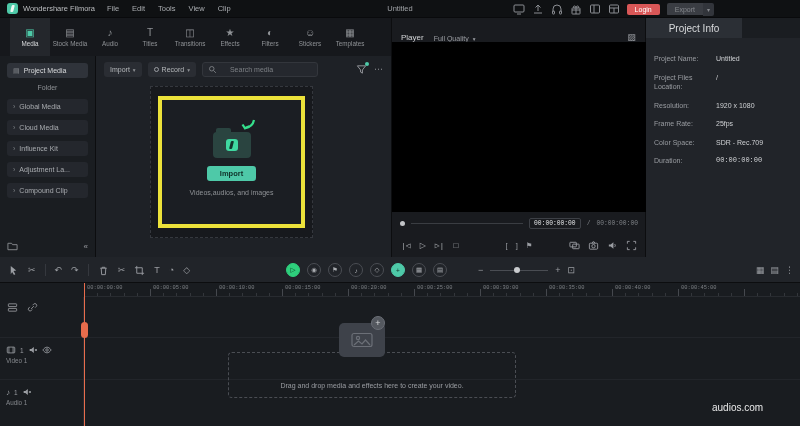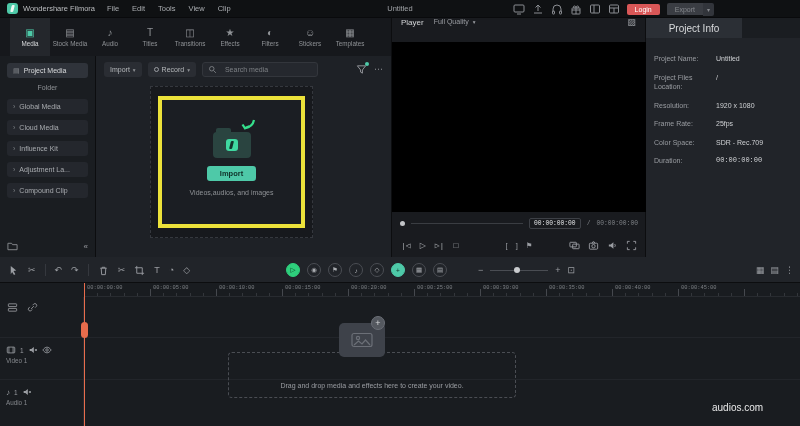--- a/index.html
+++ b/index.html
@@ -37,39 +37,39 @@
 .side-item .chev{font-size:7px;color:#7d8085}
 .side-header{font-size:7px;color:#8f9296;text-align:center;margin:2px 0 8px}
 .side-bottom{position:absolute;bottom:5px;left:7px;right:7px;display:flex;justify-content:space-between;align-items:center;color:#8f9296;font-size:8px}
 
 
 #media-area{position:absolute;left:96px;top:56px;width:296px;height:201px;background:#1e2126;border-right:1px solid #0c0d0f}
 .m-toolbar{display:flex;align-items:center;gap:6px;padding:6px 8px;height:27px}
 .pill{background:#2a2d33;border-radius:3px;height:15px;display:inline-flex;align-items:center;gap:3px;padding:0 6px;font-size:7px;color:#b5b8bb;white-space:nowrap}
 .pill .dd{font-size:5.5px;color:#8f9296}
 .rec-dot{width:5px;height:5px;border-radius:50%;border:1px solid #9a9da2;flex:none}
-.searchbox{width:116px;height:15px;background:#25282e;border:1px solid #33363c;border-radius:3px;display:flex;align-items:center;gap:8px;padding:0 5px}
+.searchbox{width:116px;height:15px;background:#25282e;border:1px solid #33363c;border-radius:3px;display:flex;align-items:center;gap:13px;padding:0 5px}
 .searchbox input{background:transparent;border:0;outline:0;color:#c9cbce;font-size:7px;width:88px;font-family:inherit}
 .searchbox input::placeholder{color:#7d8085}
 .mt-right{margin-left:auto;display:flex;align-items:center;gap:7px}
 .funnel-wrap{position:relative}
 .funnel-dot{position:absolute;right:-2px;top:-2px;width:4px;height:4px;border-radius:50%;background:#4ec9a8}
 .import-outer{position:absolute;left:54px;top:30px;width:163px;height:152px;background:#17191d;border:1px dashed #35383e;display:flex;align-items:center;justify-content:center}
 .import-yellow{width:147px;height:132px;border:4px solid #ece23a;background:#1b1e23;display:flex;flex-direction:column;align-items:center;justify-content:center;gap:8px}
 .folder-ic{width:38px;height:26px;background:#2a4440;border-radius:4px;position:relative;margin-top:4px}
 .folder-ic::before{content:"";position:absolute;top:-4px;left:3px;width:15px;height:6px;background:#2a4440;border-radius:2px}
 .folder-logo{position:absolute;left:13px;top:7px;width:12px;height:12px;border-radius:3px;background:#3fd8a0}
 .folder-logo::after{content:"";position:absolute;left:4.5px;top:2px;width:3px;height:8px;background:#13332a;transform:skewX(-14deg);border-radius:1px}
 .green-arrow{position:absolute;top:-13px;right:-6px}
 .import-btn{background:#4ec9a8;color:#103129;font-weight:bold;font-size:7.5px;padding:3px 13px;border-radius:3px;border:0;font-family:inherit}
 .import-caption{font-size:7px;color:#8f9296}
 
 
 #player{position:absolute;left:392px;top:18px;width:254px;height:239px;background:#191b1f;border-right:1px solid #0c0d0f}
-.p-header{height:24px;display:flex;align-items:flex-start;gap:10px;padding:0 9px}
+.p-header{height:24px;display:flex;align-items:flex-end;gap:10px;padding:0 9px}
 .p-title{font-size:8px;color:#d4d6d8}
 .p-quality{font-size:7px;color:#9a9da2;display:inline-flex;gap:4px;align-items:center}
 .p-quality .dd{font-size:5.5px}
 .ph-right{margin-left:auto;font-size:9px}
 .p-preview{position:absolute;left:0;top:24px;width:254px;height:170px;background:#000}
 .p-seek{position:absolute;left:0;top:196px;width:254px;height:18px;display:flex;align-items:center;padding:0 8px;gap:6px}
 .seek-dot{width:5px;height:5px;border-radius:50%;background:#c2c4c7;flex:none}
 .seek-line{flex:1;height:1px;background:#3a3d42}
 .mono{font-family:Liberation Mono, monospace}
 .time-current{border:1px solid #3d4046;border-radius:2px;padding:1px 4px;font-size:6.3px;color:#e0e2e4}

